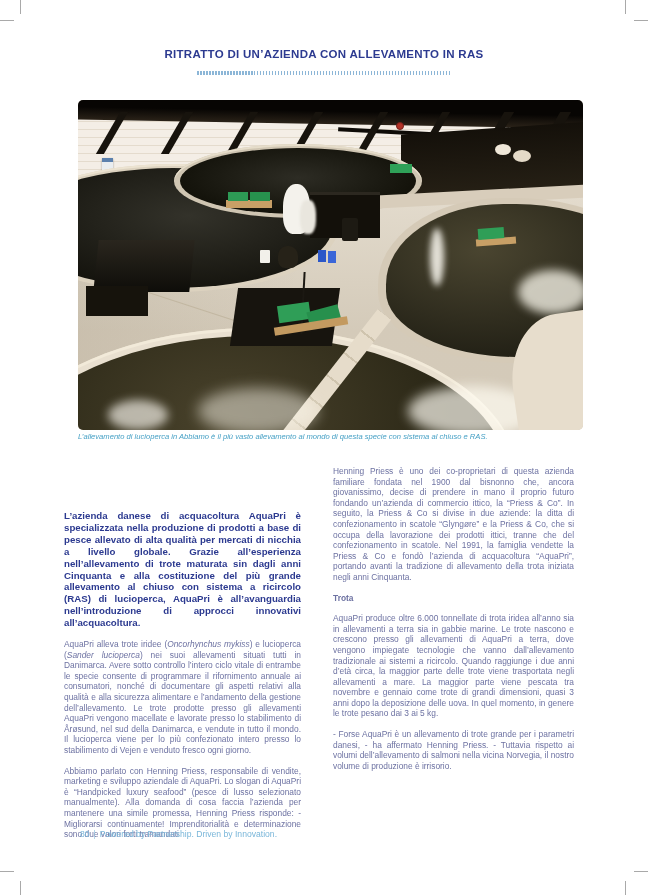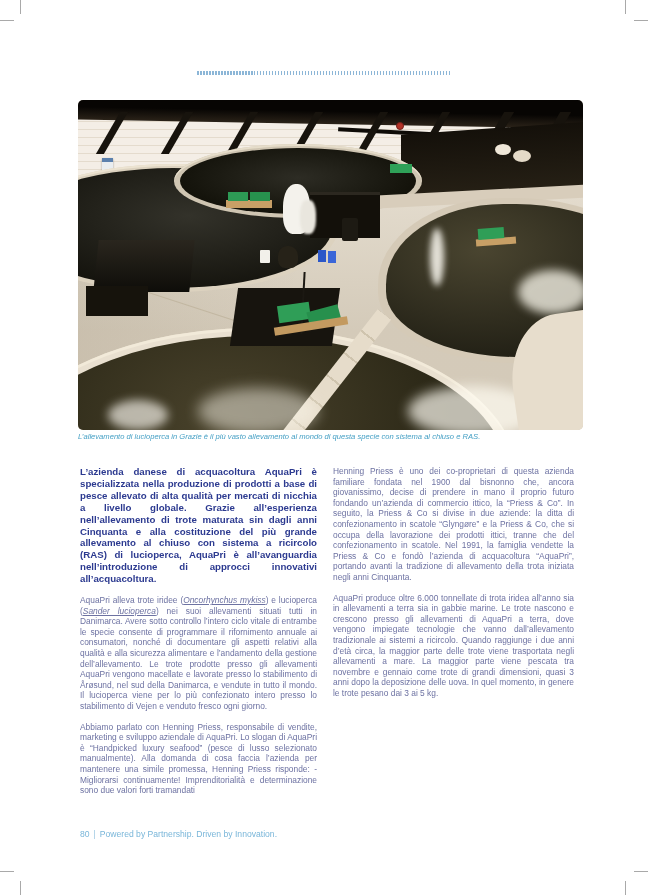--- a/index.html
+++ b/index.html
@@ -102,45 +102,46 @@
                     background:rgba(255,252,242,.7); filter:blur(6px); }
   .ph-corner-right { right:-24px; bottom:-14px; width:95px; height:130px; border-radius:55% 0 0 0;
                      background:#e7ddcc; transform:rotate(-8deg); }
 
   
   .caption { position:absolute; top:432px; left:78px; width:505px;
              font-size:7.6px; font-style:italic; color:#46a0c5; }
 
   
   .col { position:absolute; top:466px; text-align:justify; color:#6d72a2; font-size:8.4px; line-height:10.6px; }
-  .col-left  { left:80px;  width:237px; }
+  .col-left  { left:64px;  width:237px;margin-top:44px; }
   .col-right { left:333px; width:241px; }
   .col p { margin:0 0 10px; }
   .intro { font-weight:bold; color:#2c3a90; font-size:9.7px; line-height:11.9px; margin:0 0 11px; }
-  .ital { font-style:italic;text-decoration:underline; }
+  .ital { font-style:italic; }
   .sec-h { font-weight:bold; margin:0; }
 
   
   .footer { position:absolute; top:829px; left:80px; font-size:8.6px; color:#79b6d9; }
   .footer .sep { margin:0 4px; color:#9cc7e2; }
 </style>
 </head>
 <body>
 
 <div class="page">
 
   <div class="crop cm-tl-v"></div>
   <div class="crop cm-tl-h"></div>
   <div class="crop cm-tr-v"></div>
   <div class="crop cm-tr-h"></div>
   <div class="crop cm-bl-v"></div>
   <div class="crop cm-bl-h"></div>
   <div class="crop cm-br-v"></div>
   <div class="crop cm-br-h"></div>
 
+  <div class="title">RITRATTO DI UN’AZIENDA CON ALLEVAMENTO IN RAS</div>
   <div class="barcode"></div>
 
   <div class="photo">
     <div class="ph-floor-shade"></div>
     <div class="ph-crack1"></div>
     <div class="ph-crack2"></div>
     <div class="ph-wall"></div>
     <div class="ph-ceiling"></div>
     <div class="ph-beam2"></div>
     <div class="ph-pillar" style="left:30px"></div>
@@ -192,30 +193,32 @@
     <div class="ph-pole"></div>
     <div class="ph-crate-f1"></div>
     <div class="ph-crate-f2"></div>
     <div class="ph-pallet-front"></div>
     <div class="ph-refl-front1"></div>
     <div class="ph-refl-front2"></div>
     <div class="ph-refl-front3"></div>
     <div class="ph-corner-right"></div>
   </div>
 
-  <div class="caption">L’allevamento di lucioperca in Grazie è il più vasto allevamento al mondo di questa specie con sistema al chiuso e RAS.</div>
+  <div class="caption">L’allevamento di lucioperca in Abbiamo è il più vasto allevamento al mondo di questa specie con sistema al chiuso e RAS.</div>
 
   <div class="col col-left">
     <p class="intro">L’azienda danese di acquacoltura AquaPri è specializzata nella produzione di prodotti a base di pesce allevato di alta qualità per mercati di nicchia a livello globale. Grazie all’esperienza nell’allevamento di trote maturata sin dagli anni Cinquanta e alla costituzione del più grande allevamento al chiuso con sistema a ricircolo (RAS) di lucioperca, AquaPri è all’avanguardia nell’introduzione di approcci innovativi all’acquacoltura.</p>
     <p><span>AquaPri alleva trote iridee (</span><span class="ital">Oncorhynchus mykiss</span><span>) e lucioperca (</span><span class="ital">Sander lucioperca</span><span>) nei suoi allevamenti situati tutti in Danimarca. Avere sotto controllo l’intero ciclo vitale di entrambe le specie consente di programmare il rifornimento annuale ai consumatori, nonché di documentare gli aspetti relativi alla qualità e alla sicurezza alimentare e l’andamento della gestione dell’allevamento. Le trote prodotte presso gli allevamenti AquaPri vengono macellate e lavorate presso lo stabilimento di Årøsund, nel sud della Danimarca, e vendute in tutto il mondo. Il lucioperca viene per lo più confezionato intero presso lo stabilimento di Vejen e venduto fresco ogni giorno.</span></p>
     <p>Abbiamo parlato con Henning Priess, responsabile di vendite, marketing e sviluppo aziendale di AquaPri. Lo slogan di AquaPri è “Handpicked luxury seafood” (pesce di lusso selezionato manualmente). Alla domanda di cosa faccia l’azienda per mantenere una simile promessa, Henning Priess risponde: - Migliorarsi continuamente! Imprenditorialità e determinazione sono due valori forti tramandati</p>
   </div>
 
   <div class="col col-right">
     <p>Henning Priess è uno dei co-proprietari di questa azienda familiare fondata nel 1900 dal bisnonno che, ancora giovanissimo, decise di prendere in mano il proprio futuro fondando un’azienda di commercio ittico, la “Priess &amp; Co”. In seguito, la Priess &amp; Co si divise in due aziende: la ditta di confezionamento in scatole “Glyngøre” e la Priess &amp; Co, che si occupa della lavorazione dei prodotti ittici, tranne che del confezionamento in scatole. Nel 1991, la famiglia vendette la Priess &amp; Co e fondò l’azienda di acquacoltura “AquaPri”, portando avanti la tradizione di allevamento della trota iniziata negli anni Cinquanta.</p>
+    <p class="sec-h">Trota</p>
     <p>AquaPri produce oltre 6.000 tonnellate di trota iridea all’anno sia in allevamenti a terra sia in gabbie marine. Le trote nascono e crescono presso gli allevamenti di AquaPri a terra, dove vengono impiegate tecnologie che vanno dall’allevamento tradizionale ai sistemi a ricircolo. Quando raggiunge i due anni d’età circa, la maggior parte delle trote viene trasportata negli allevamenti a mare. La maggior parte viene pescata tra novembre e gennaio come trote di grandi dimensioni, quasi 3 anni dopo la deposizione delle uova. In quel momento, in genere le trote pesano dai 3 ai 5 kg.</p>
+    <p>- Forse AquaPri è un allevamento di trote grande per i parametri danesi, - ha affermato Henning Priess. - Tuttavia rispetto ai volumi dell’allevamento di salmoni nella vicina Norvegia, il nostro volume di produzione è irrisorio.</p>
   </div>
 
   <div class="footer">
     <span>80</span><span class="sep">|</span><span>Powered by Partnership. Driven by Innovation.</span>
   </div>
 
 </div>
 
 </body></html>

